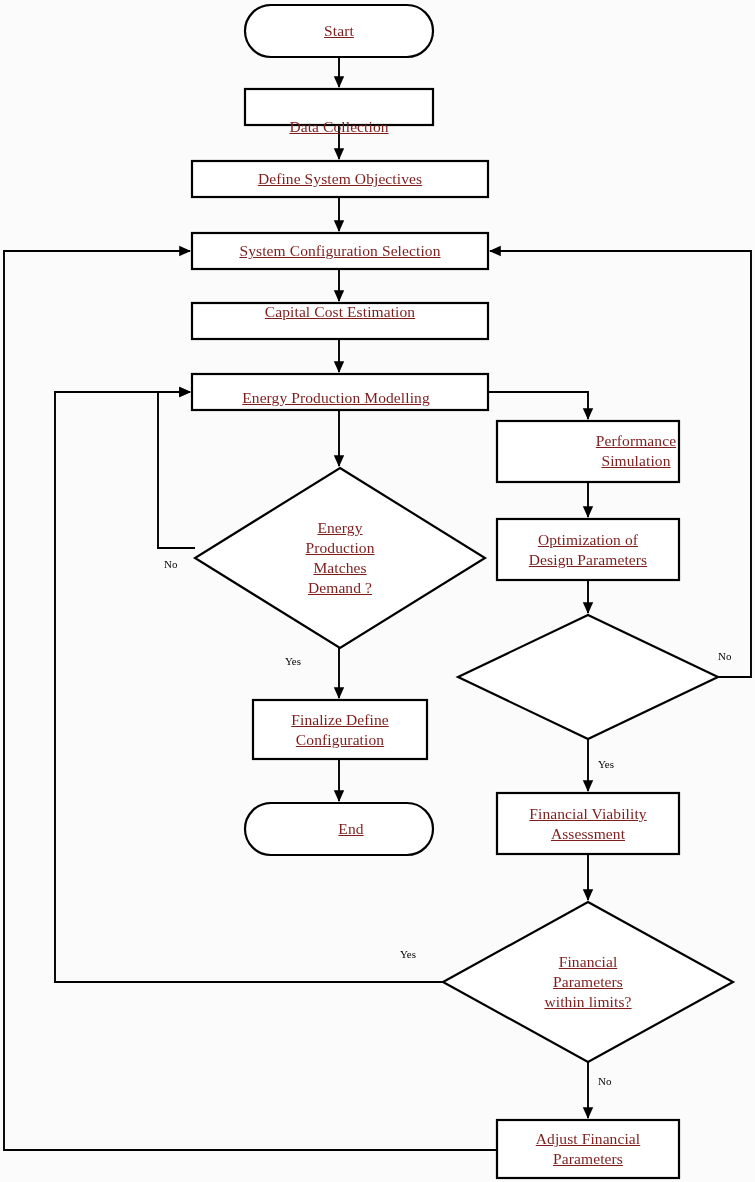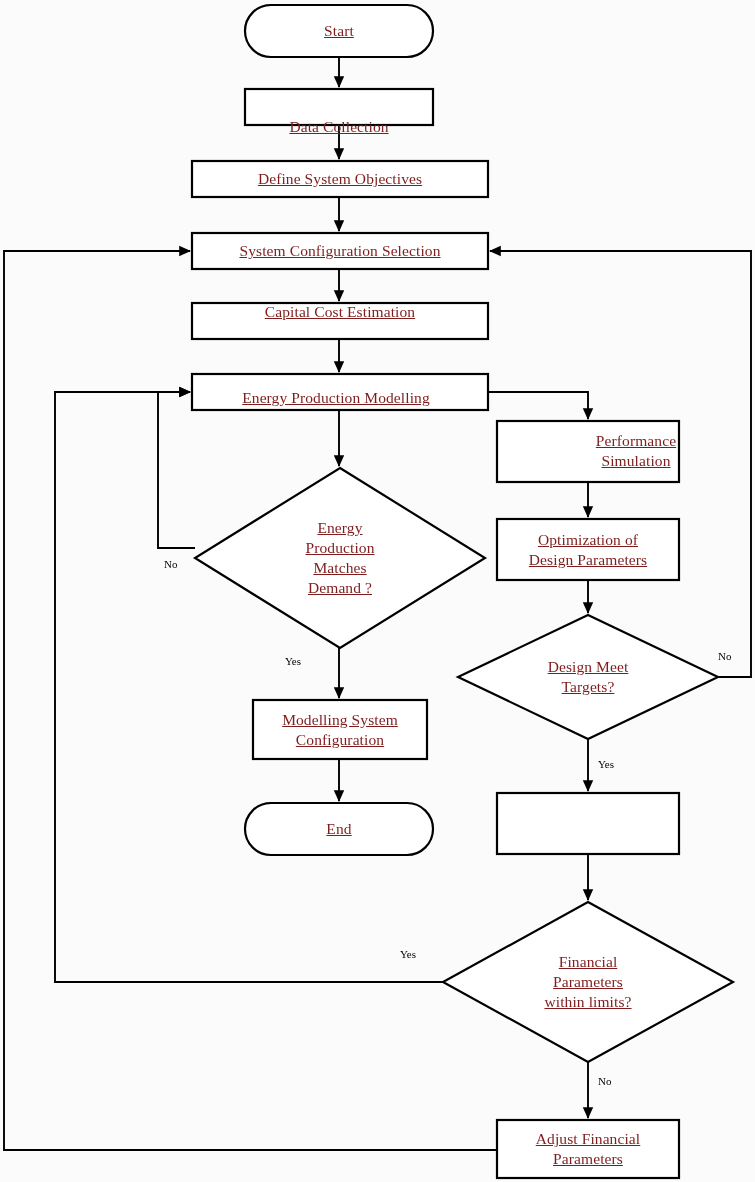--- a/index.html
+++ b/index.html
@@ -87,31 +87,31 @@
   <div class="nodelabel" style="left:245px;top:5px;width:188px;height:52px;">Start</div>
   <div class="nodelabel" style="left:245px;top:89px;width:188px;height:36px;margin-top:20px;">Data Collection</div>
   <div class="nodelabel" style="left:192px;top:161px;width:296px;height:36px;border-radius:12px;">Define System Objectives</div>
   <div class="nodelabel" style="left:192px;top:233px;width:296px;height:36px;">System Configuration Selection</div>
   <div class="nodelabel" style="left:192px;top:294px;width:296px;height:36px;">Capital Cost Estimation</div>
   <div class="nodelabel" style="left:188px;top:374px;width:296px;height:48px;">Energy Production Modelling</div>
   <div class="nodelabel" style="left:497px;top:421px;width:182px;height:59px;padding-left:48px;">Performance
 Simulation</div>
   <div class="nodelabel" style="left:497px;top:519px;width:182px;height:61px;">Optimization of
 Design Parameters</div>
-  <div class="nodelabel" style="left:253px;top:700px;width:174px;height:59px;">Modelling System
+  <div class="nodelabel" style="left:253px;top:700px;width:174px;height:59px;">Finalize Define
 Configuration</div>
+  <div class="nodelabel" style="left:497px;top:793px;width:182px;height:61px;">Financial Viability
+Assessment</div>
   <div class="nodelabel" style="left:497px;top:1120px;width:182px;height:58px;">Adjust Financial
 Parameters</div>
-  <div class="nodelabel" style="left:245px;top:803px;width:188px;height:52px;">End</div>
+  <div class="nodelabel" style="left:245px;top:803px;width:188px;height:52px;padding-left:12px;">End</div>
   <div class="nodelabel" style="left:250px;top:498px;width:180px;height:120px;">Energy
 Production
 Matches
 Demand ?</div>
-  <div class="nodelabel" style="left:498px;top:646px;width:180px;height:62px;">Design Meet
-Targets?</div>
   <div class="nodelabel" style="left:498px;top:934px;width:180px;height:96px;">Financial
 Parameters
 within limits?</div>
 
   <div class="edgelabel" style="left:164px;top:558px;">No</div>
   <div class="edgelabel" style="left:285px;top:655px;">Yes</div>
   <div class="edgelabel" style="left:718px;top:650px;">No</div>
   <div class="edgelabel" style="left:598px;top:758px;">Yes</div>
   <div class="edgelabel" style="left:400px;top:948px;">Yes</div>
   <div class="edgelabel" style="left:598px;top:1075px;">No</div>

